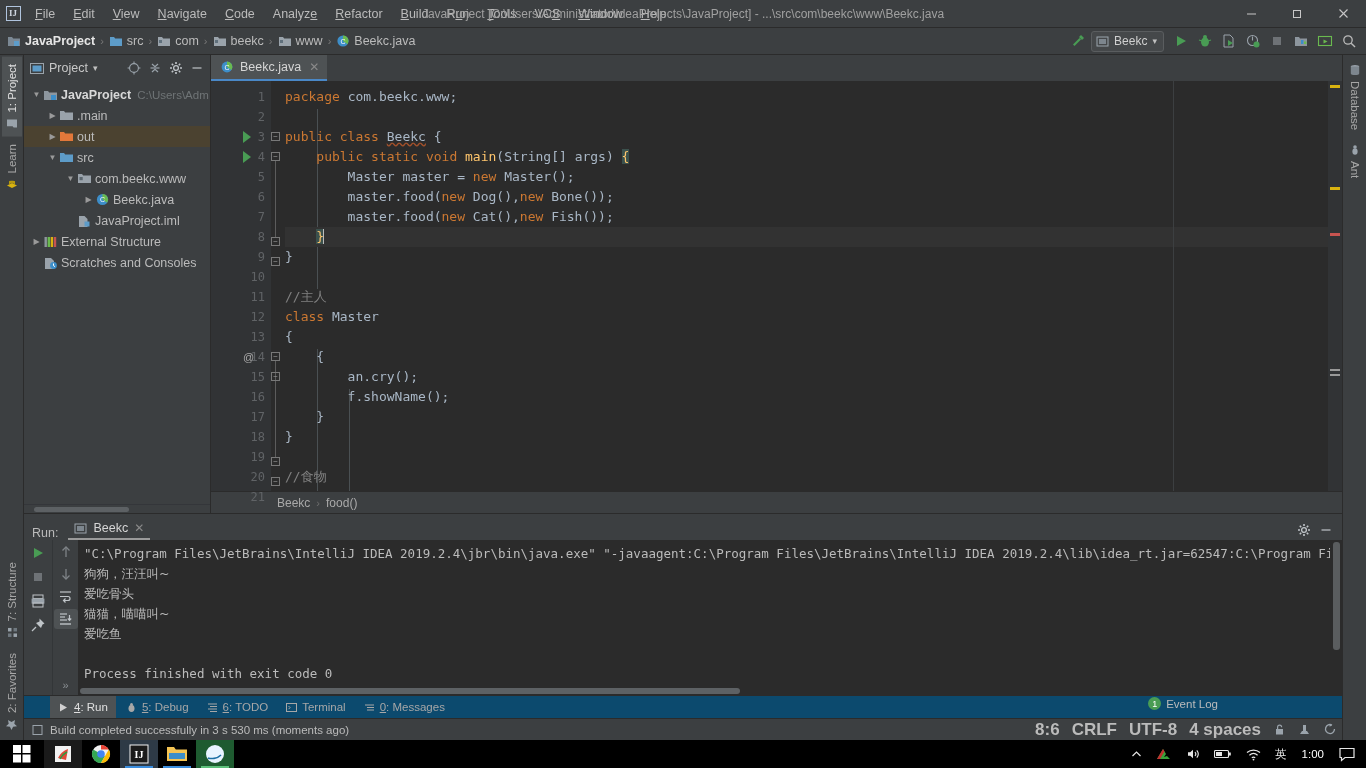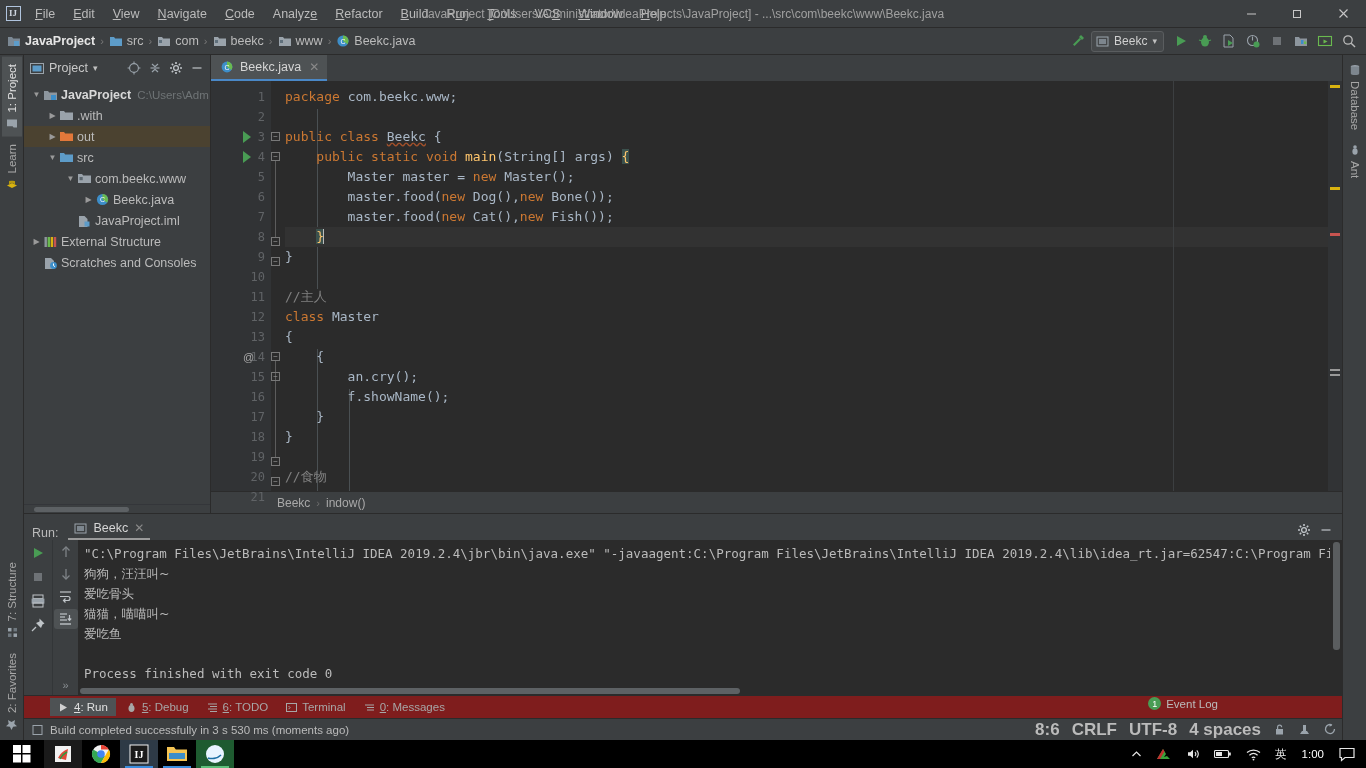--- a/index.html
+++ b/index.html
@@ -260,21 +260,21 @@
     position: absolute; left: 0; right: 14px; bottom: 0; height: 9px; background: #2b2b2b;
   }
   .hscroll i { position: absolute; left: 2px; top: 2px; width: 660px; height: 6px; background: #5d6164; border-radius: 3px; }
   .console-vs {
     position: absolute; right: 0; top: 0; bottom: 0; width: 12px; background: #2b2b2b;
   }
   .console-vs i { position: absolute; right: 2px; top: 2px; width: 7px; height: 108px; background: #5a5d5f; border-radius: 3px; }
 
   
   .bottom-stripe {
-    height: 23px; background: #7f1d1d; display: flex; align-items: center;
+    height: 23px; background: #0c4a6e; display: flex; 
     padding-left: 26px; gap: 2px; border-top: 1px solid #2b2b2b;
   }
   .btab {
     display: flex; align-items: center; gap: 5px;
     font-size: 11.5px; color: #a7a7a7; padding: 3px 8px;
   }
   .btab.active { background: #4e5254; color: #e0e0e0; }
   .btab u { text-decoration: underline; }
 
   
@@ -602,21 +602,21 @@
               <span class="tsub">C:\Users\Adm</span>
             </div>
 
             <div class="tnode" style="padding-left:22px">
               <span class="arrow">▶</span>
               <span>
                 <svg width="15" height="13" viewBox="0 0 15 13">
                     <path d="M1 2h4l1.2 1.6H14V11H1z" fill="#9aa3ab"></path>
                   </svg>
               </span>
-              <span class="tlabel">.with</span>
+              <span class="tlabel">.main</span>
             </div>
 
             <div class="tnode sel" style="padding-left:22px">
               <span class="arrow">▶</span>
               <span>
                 <svg width="15" height="13" viewBox="0 0 15 13">
                     <path d="M1 2h4l1.2 1.6H14V11H1z" fill="#e2783a"></path>
                   </svg>
               </span>
               <span class="tlabel">out</span>
@@ -830,21 +830,21 @@
               <div class="es-mark" style="top:106px; background:#d9b310;"></div>
               <div class="es-mark" style="top:152px; background:#c75450;"></div>
               <div class="es-mark" style="top:288px; background:#999999; height:2px;"></div>
               <div class="es-mark" style="top:293px; background:#999999; height:2px;"></div>
             </div>
           </div>
 
           <div class="breadcrumbs">
             <span class="bc">Beekc</span>
             <span class="bc-sep">›</span>
-            <span class="bc">indow()</span>
+            <span class="bc">food()</span>
           </div>
         </div>
       </div>
 
       <div class="run-pane">
         <div class="run-header">
           <span class="run-label">Run:</span>
           <div class="run-tab">
             <span>
               <svg width="13" height="13" viewBox="0 0 13 13">

